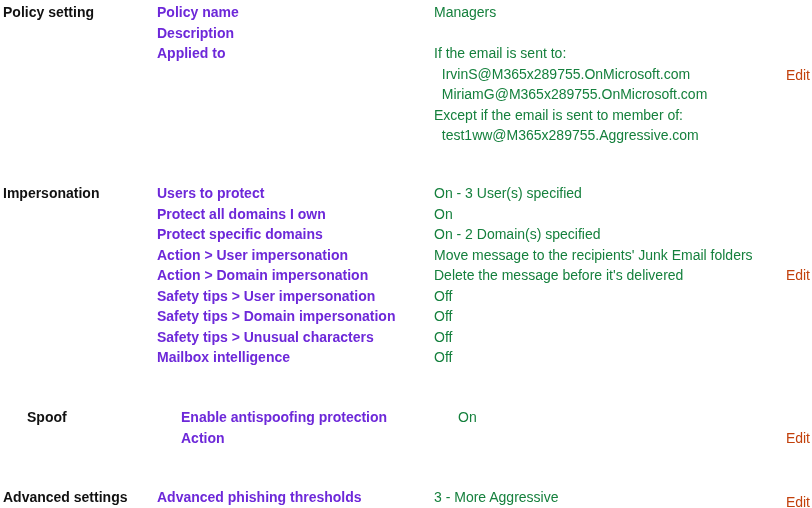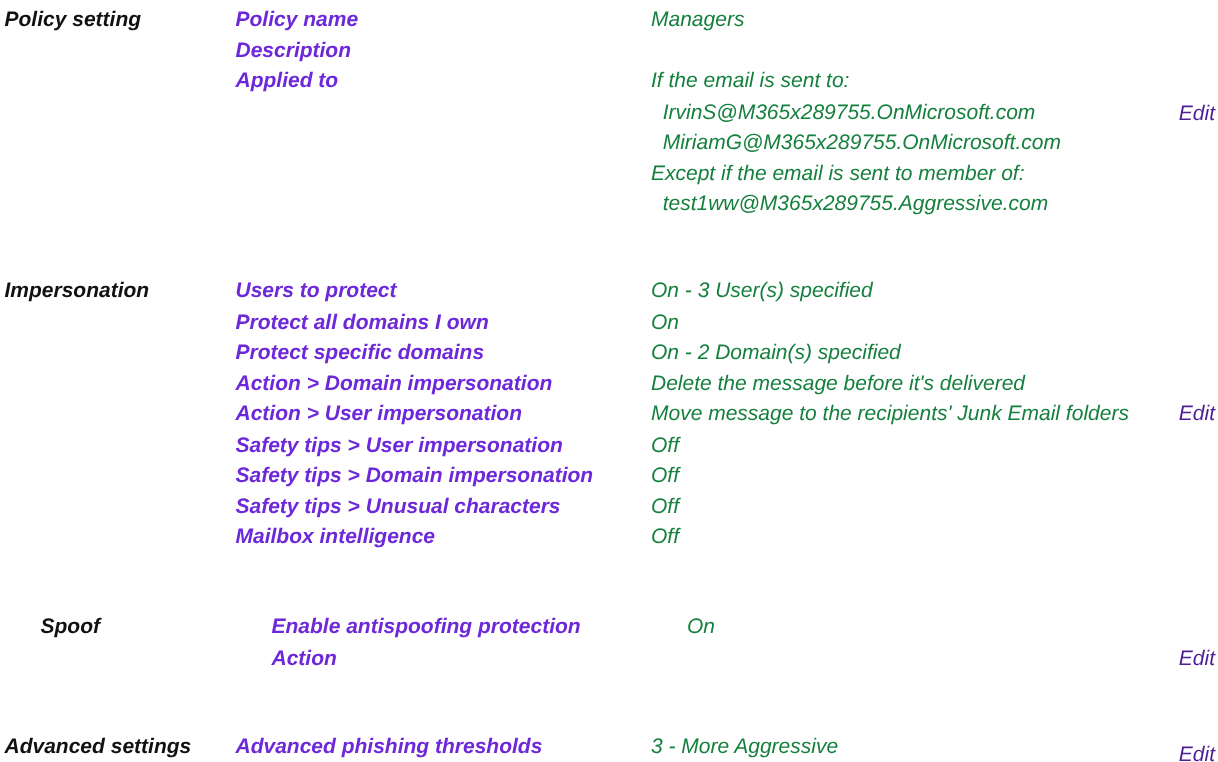--- a/index.html
+++ b/index.html
@@ -10,21 +10,20 @@
   #page {
     position: relative;
     width: 812px;
     height: 508px;
     background: #ffffff;
     overflow: hidden;
     font-family: "Liberation Sans", sans-serif;
     font-size: 14px;
     line-height: 20.5px;
     color: #242424;
-    font-style: italic;
   }
   .group {
     position: absolute;
     left: 3px;
     right: 0;
     display: flex;
     align-items: flex-start;
   }
   .col-section {
     width: 154px;
@@ -52,21 +51,21 @@
     flex: 1 1 auto;
     min-width: 0;
     color: #15803d;
   }
   .value-line {
     white-space: pre-wrap;
   }
   .edit {
     position: absolute;
     right: 2px;
-    color: #4c1d95;
+    color: #c2410c;
     text-decoration: none;
     cursor: pointer;
     white-space: nowrap;
   }
 </style>
 </head>
 <body>
 
 <div id="page">
     <div class="group" style="top: 2px;">
@@ -110,29 +109,29 @@
             <div class="value-line">On</div>
           </div>
         </div>
         <div class="row">
           <div class="label">Protect specific domains</div>
           <div class="value">
             <div class="value-line">On - 2 Domain(s) specified</div>
           </div>
         </div>
         <div class="row">
+          <div class="label">Action &gt; User impersonation</div>
+          <div class="value">
+            <div class="value-line">Move message to the recipients' Junk Email folders</div>
+          </div>
+        </div>
+        <div class="row">
           <div class="label">Action &gt; Domain impersonation</div>
           <div class="value">
             <div class="value-line">Delete the message before it's delivered</div>
-          </div>
-        </div>
-        <div class="row">
-          <div class="label">Action &gt; User impersonation</div>
-          <div class="value">
-            <div class="value-line">Move message to the recipients' Junk Email folders</div>
           </div>
         </div>
         <div class="row">
           <div class="label">Safety tips &gt; User impersonation</div>
           <div class="value">
             <div class="value-line">Off</div>
           </div>
         </div>
         <div class="row">
           <div class="label">Safety tips &gt; Domain impersonation</div>

